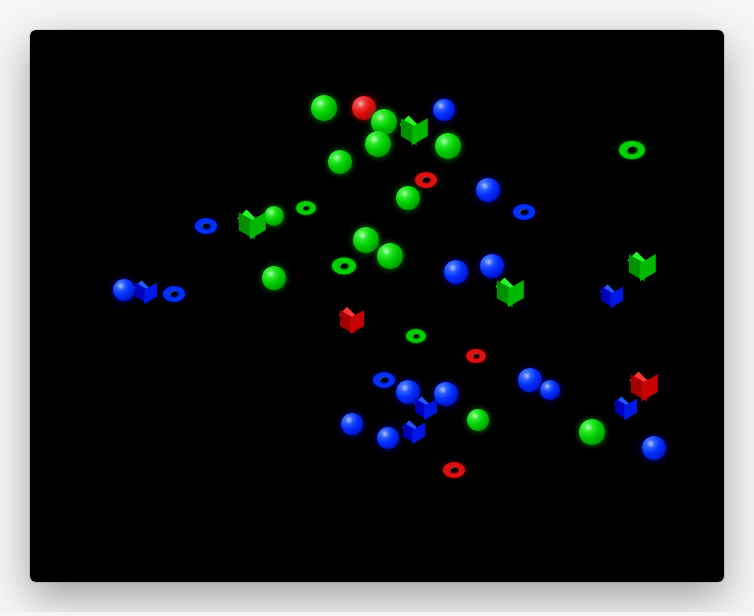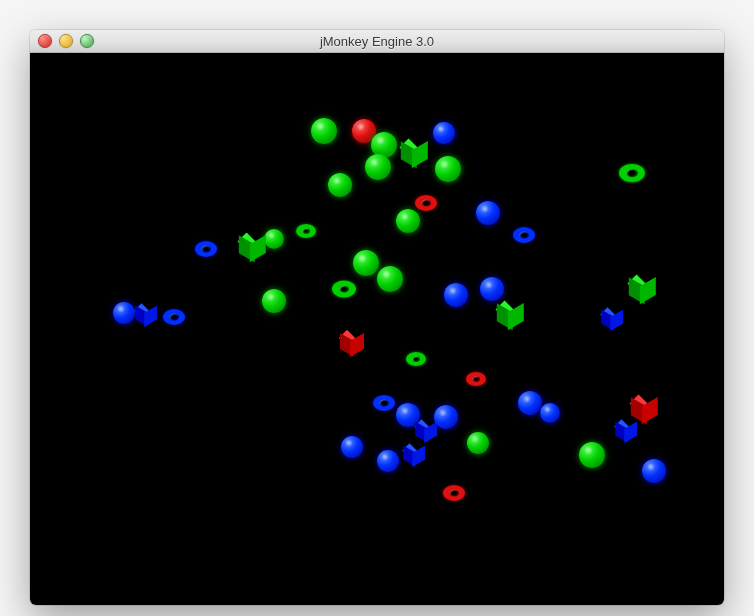--- a/index.html
+++ b/index.html
@@ -89,28 +89,20 @@
   }
   
   .cube {
     transform: translate(-50%, -50%) rotateZ(var(--rz,25deg));
   }
 </style>
 </head>
 <body>
 
 <div class="window">
-  <div class="titlebar">
-    <div class="traffic-lights">
-      <div class="tl close"></div>
-      <div class="tl minimize"></div>
-      <div class="tl zoom"></div>
-    </div>
-    <div class="title">jMonkey Engine 3.0</div>
-  </div>
   <div class="viewport" id="viewport">
       <div class="obj sphere" style="left: 294px; top: 78px; width: 26px; height: 26px; background: radial-gradient(circle at 32% 28%, rgb(89, 255, 89) 0%, rgb(0, 208, 0) 45%, rgb(0, 119, 0) 100%); box-shadow: rgb(0, 132, 0) 0px 0px 6px;"></div>
       <div class="obj sphere" style="left: 334px; top: 78px; width: 24px; height: 24px; background: radial-gradient(circle at 32% 28%, rgb(255, 105, 105) 0%, rgb(224, 16, 16) 45%, rgb(135, 0, 0) 100%); box-shadow: rgb(148, 0, 0) 0px 0px 6px;"></div>
       <div class="obj sphere" style="left: 354px; top: 92px; width: 26px; height: 26px; background: radial-gradient(circle at 32% 28%, rgb(89, 255, 89) 0%, rgb(0, 208, 0) 45%, rgb(0, 119, 0) 100%); box-shadow: rgb(0, 132, 0) 0px 0px 6px;"></div>
       <div class="obj sphere" style="left: 348px; top: 114px; width: 26px; height: 26px; background: radial-gradient(circle at 32% 28%, rgb(89, 255, 89) 0%, rgb(0, 208, 0) 45%, rgb(0, 119, 0) 100%); box-shadow: rgb(0, 132, 0) 0px 0px 6px;"></div>
       <div class="obj cube" style="left: 384px; top: 100px; width: 26.4px; height: 26.4px; transform: translate(-50%, -50%);">
         <div style="position:absolute;width:22px;height:22px;transform:rotate(45deg) scaleY(0.58);background:rgb(38,246,38);"></div>
         <div style="position:absolute;width:15.62px;height:17.6px;top:6.38px;left:0;transform:skewY(30deg);background:rgb(0,144,0);"></div>
         <div style="position:absolute;width:15.62px;height:17.6px;top:6.38px;left:11px;transform:skewY(-30deg);background:rgb(0,183,0);"></div>
       </div>

